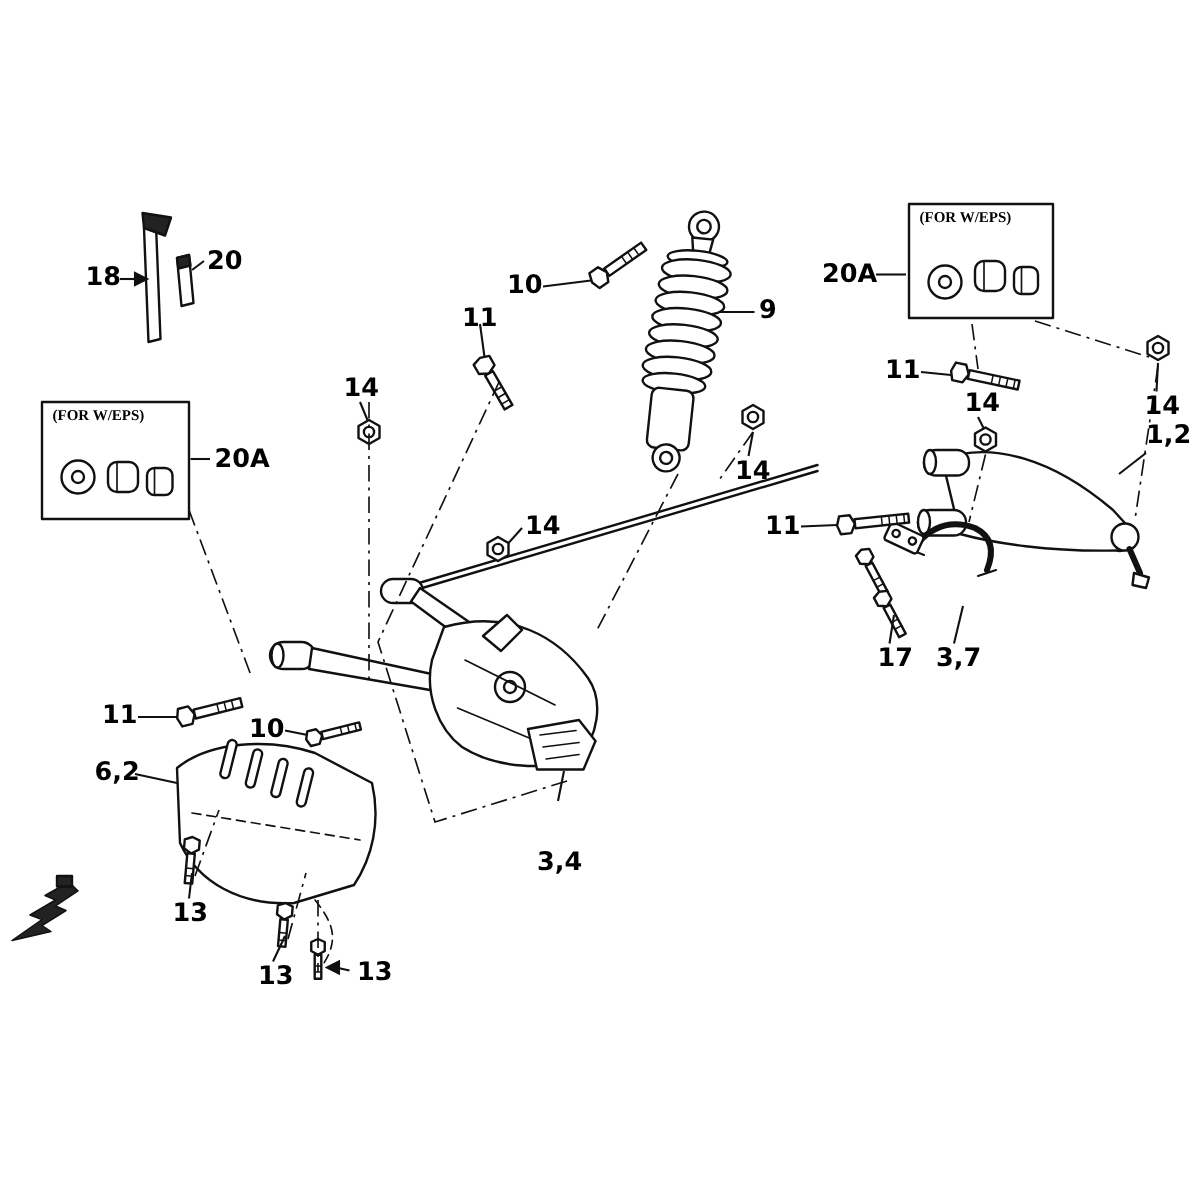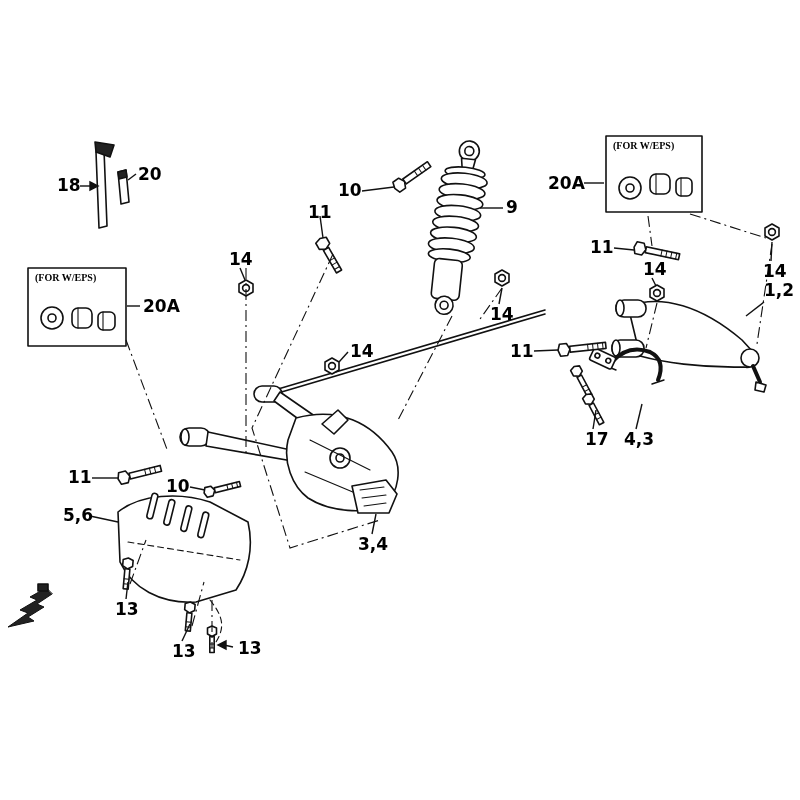--- a/index.html
+++ b/index.html
@@ -270,24 +270,24 @@
   <div class="callout" style="left:590px;top:239px">11</div>
   <div class="callout" style="left:643px;top:261px">14</div>
   <div class="callout" style="left:763px;top:263px">14</div>
   <div class="callout" style="left:764px;top:282px">1,2</div>
   <div class="callout" style="left:229px;top:251px">14</div>
   <div class="callout" style="left:490px;top:306px">14</div>
   <div class="callout" style="left:350px;top:343px">14</div>
   <div class="callout" style="left:510px;top:343px">11</div>
   <div class="callout" style="left:68px;top:469px">11</div>
   <div class="callout" style="left:166px;top:478px">10</div>
-  <div class="callout" style="left:63px;top:507px">5,6</div>
-  <div class="callout" style="left:358px;top:536px">3,4</div>
+  <div class="callout" style="left:63px;top:507px">6,2</div>
+  <div class="callout" style="left:358px;top:567px">3,4</div>
   <div class="callout" style="left:585px;top:431px">17</div>
-  <div class="callout" style="left:624px;top:431px">4,3</div>
+  <div class="callout" style="left:624px;top:431px">3,7</div>
   <div class="callout" style="left:115px;top:601px">13</div>
   <div class="callout" style="left:172px;top:643px">13</div>
   <div class="callout" style="left:238px;top:640px">13</div>
 
   <div class="eps-caption" style="left:613px;top:141px">(FOR W/EPS)</div>
   <div class="callout" style="left:548px;top:175px">20A</div>
   <div class="eps-caption" style="left:35px;top:273px">(FOR W/EPS)</div>
   <div class="callout" style="left:143px;top:298px">20A</div>
 
 </div>

